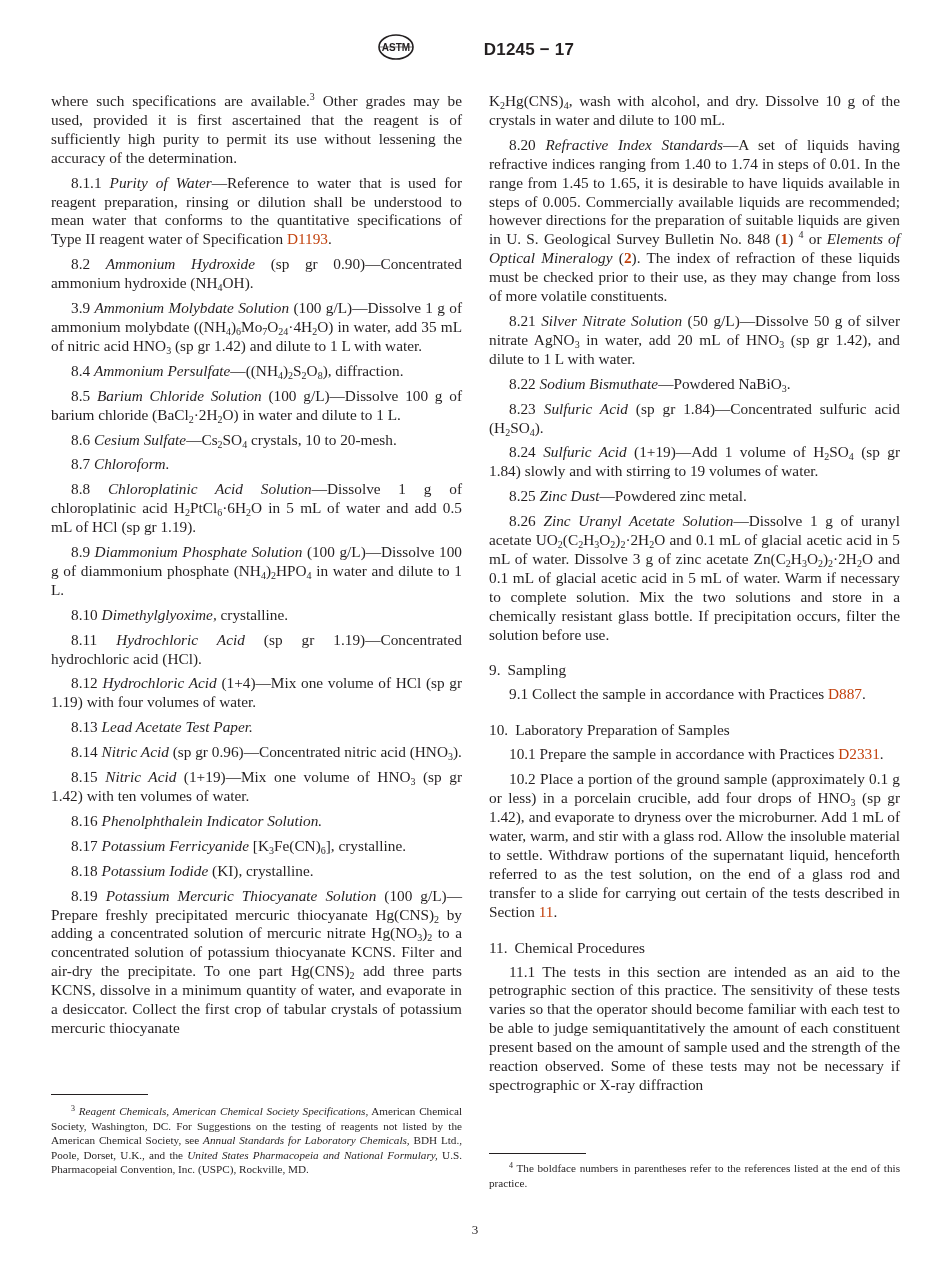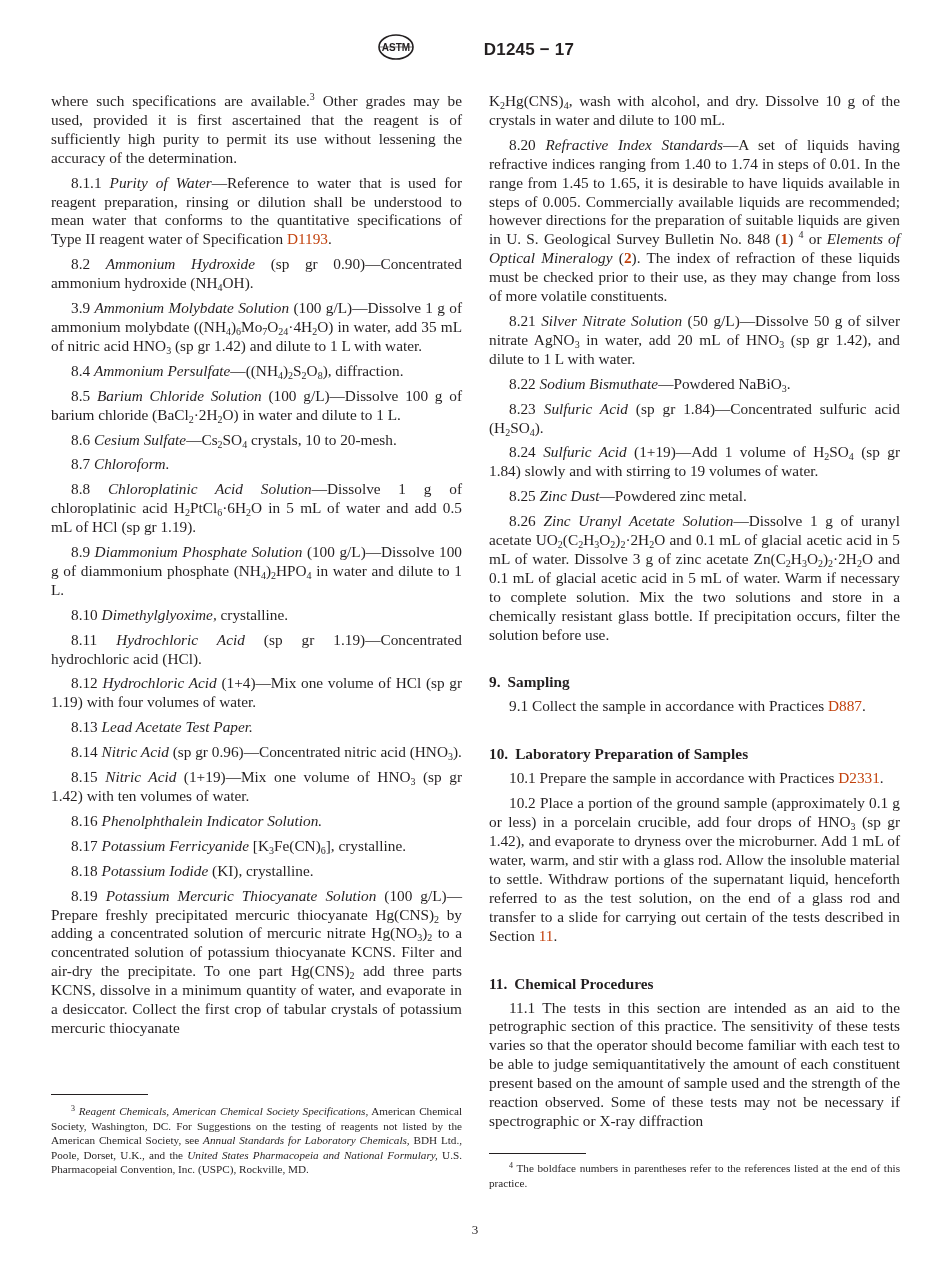--- a/index.html
+++ b/index.html
@@ -9,21 +9,21 @@
             display: flex; justify-content: center; align-items: flex-end; gap: 24px; }
   .logo { width: 40px; height: 26px; }
   .doc-id { font-family: "Liberation Sans", "DejaVu Sans", sans-serif; font-weight: bold;
             font-size: 17px; color: #231f20; letter-spacing: 0.2px; margin-left: 44px; }
   .col { position: absolute; top: 92px; width: 411px; }
   .col-left { left: 51px; }
   .col-right { left: 489px; }
   .p { font-size: 15.3px; line-height: 18.9px; text-align: justify; margin: 0 0 6px 0;
        text-indent: 0; }
   .p.indent { text-indent: 20px; }
-  .h { font-size: 15.3px; font-weight: bold; margin: 28px 0 6px 0; line-height: 19px; }
+  .h { font-size: 15.3px; font-weight: normal; margin: 16px 0 6px 0; line-height: 19px; }
   .h .num { margin-right: 7px; }
   i { font-style: italic; }
   b { font-weight: bold; }
   sub { font-size: 10px; vertical-align: -3px; line-height: 0; }
   sup { font-size: 10px; vertical-align: 6px; line-height: 0; }
   .link { color: #c2410c; cursor: pointer; }
   .fn-rule { position: absolute; width: 97px; height: 1px; background: #231f20; }
   .fn { position: absolute; width: 411px; font-size: 11.2px; line-height: 14.6px;
         text-align: justify; text-indent: 20px; }
   .fn sup { font-size: 8px; vertical-align: 4px; }

